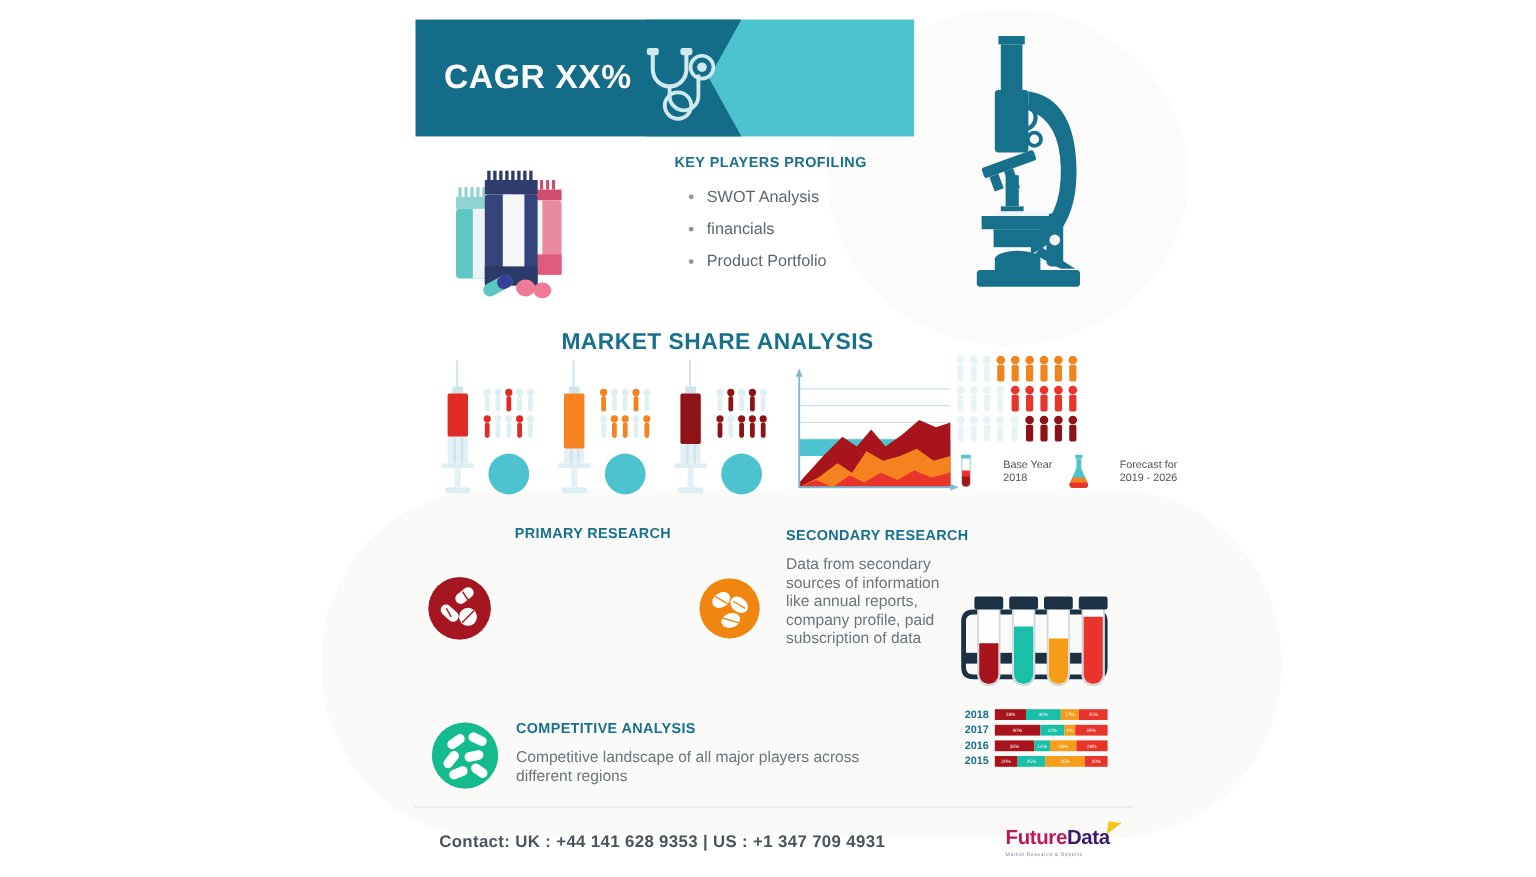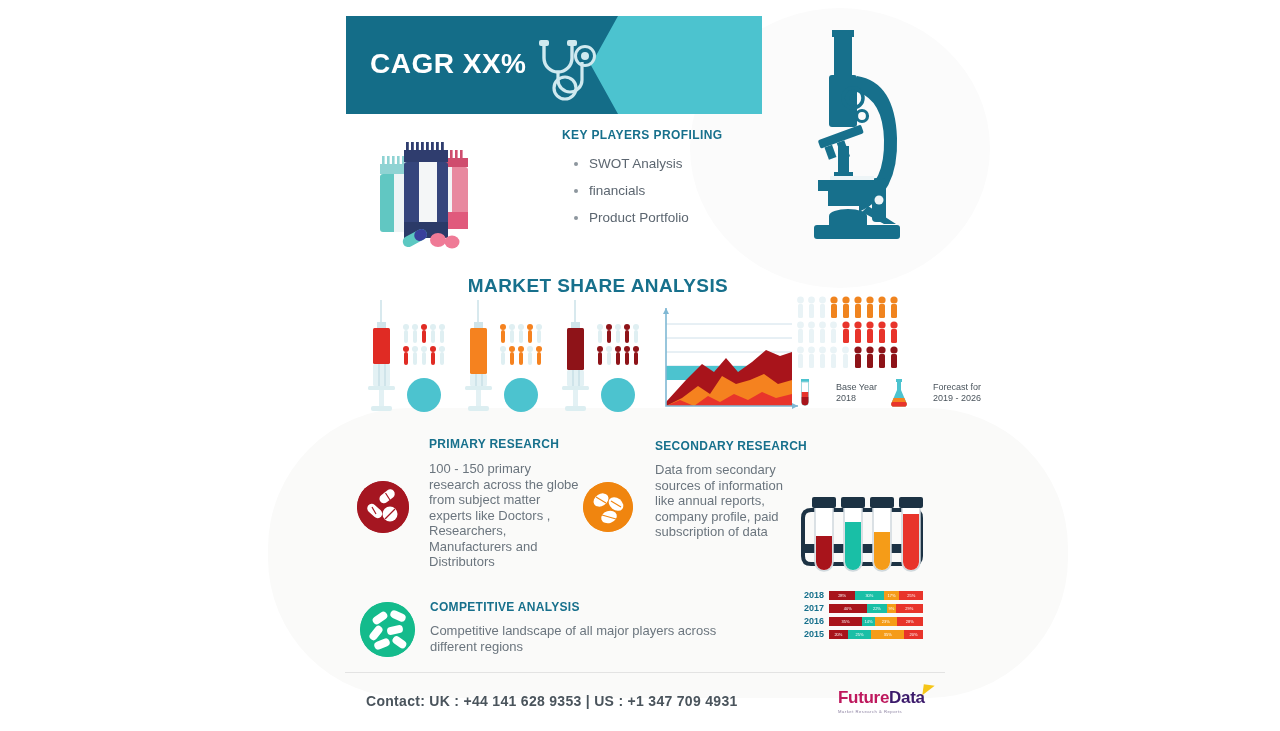--- a/index.html
+++ b/index.html
@@ -479,21 +479,20 @@
         <path d="M3.2 24 L16.8 24 L17.5 25 a2.5 2.5 0 0 1 -2.2 3.6 L4.7 28.6 a2.5 2.5 0 0 1 -2.2 -3.6 Z" fill="#e8342b"></path>
       </svg>
       <div class="legend-txt">
         <div>Forecast for</div>
         <div>2019 - 2026</div>
       </div>
     </div>
   </div>
 
   <div class="blk-title t-primary">PRIMARY RESEARCH</div>
-  <div class="blk-body b-primary">100 - 150 primary research across the globe from subject matter experts like Doctors , Researchers, Manufacturers and Distributors</div>
 
   <div class="blk-title t-secondary">SECONDARY RESEARCH</div>
   <div class="blk-body b-secondary">Data from secondary sources of information like annual reports, company profile, paid subscription of data</div>
 
   <div class="blk-title t-competitive">COMPETITIVE ANALYSIS</div>
   <div class="blk-body b-competitive">Competitive landscape of all major players across different regions</div>
 
   <svg class="circ-icon ci-primary" viewBox="0 0 52 52">
     <circle cx="26" cy="26" r="26" fill="#a51621"></circle>
     <g fill="#ffffff">

